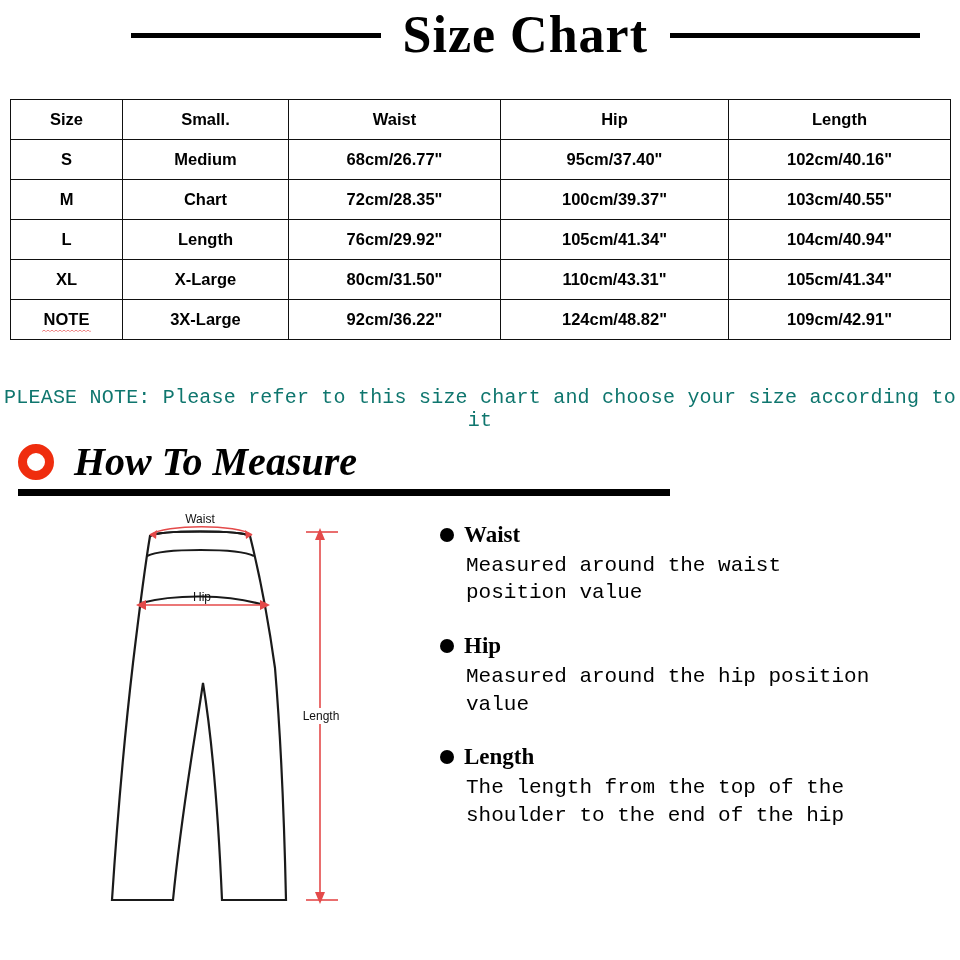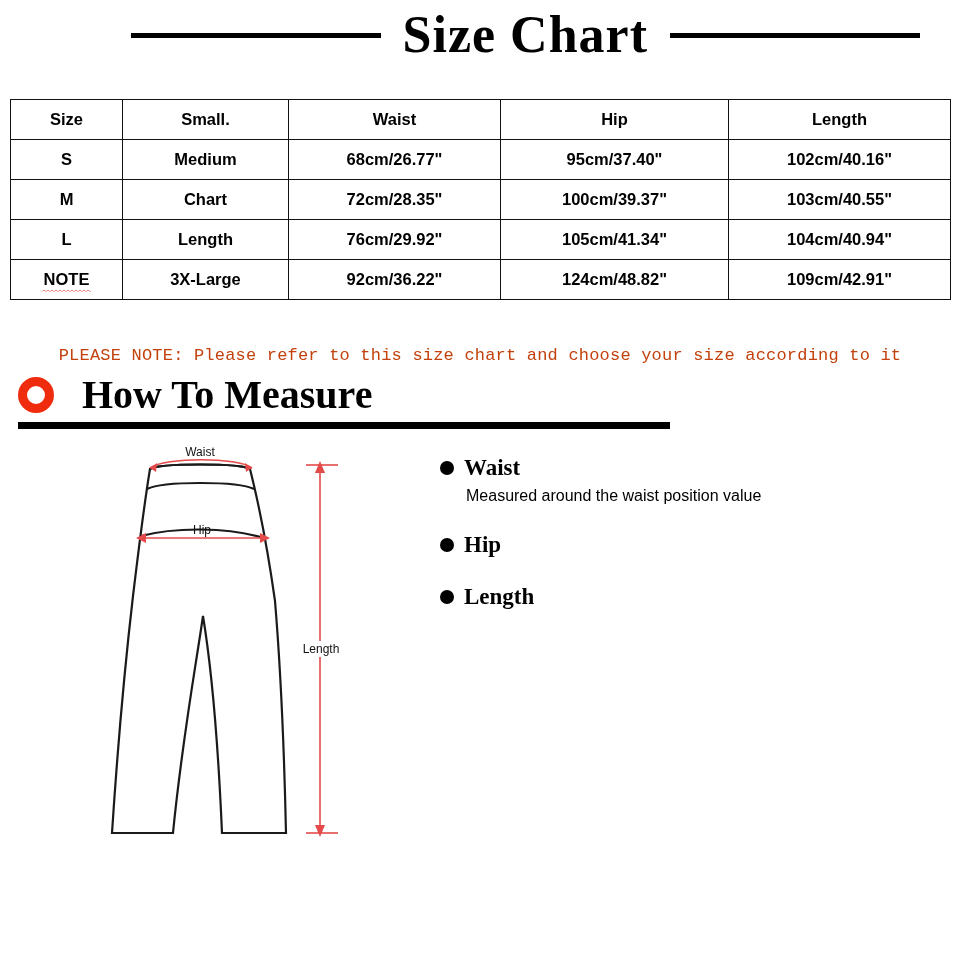--- a/index.html
+++ b/index.html
@@ -83,35 +83,36 @@
       radial-gradient(circle at 2px 4px, transparent 2px, #e03434 2.3px, transparent 3px);
     background-size: 4px 5px;
     background-repeat: repeat-x;
     opacity: .95;
   }
 
   
   .note {
     margin: 46px 0 0 0;
     text-align: center;
-    color: #c2410c;
+    color: #0f766e;
     font-family: "Liberation Mono", monospace;
-    font-size: 17px;
+    font-size: 20px;
     letter-spacing: .2px;
   }
 
   
   .htm-block {
     margin: 10px 0 0 18px;
     width: 652px;
   }
   .htm-row {
     display: flex;
     align-items: center;
-    gap: 28px;
+    gap: 20px;
+    font-style: italic;
   }
   .htm-donut {
     width: 36px;
     height: 36px;
     border-radius: 50%;
     border: 9px solid #ef2d0e;
     box-sizing: border-box;
     flex: 0 0 auto;
   }
   .htm-title {
@@ -158,22 +159,22 @@
     border-radius: 50%;
     flex: 0 0 auto;
   }
   .def-term {
     font-family: "Liberation Serif", serif;
     font-size: 23px;
     font-weight: 700;
   }
   .def-desc {
     margin: 4px 0 0 26px;
-    font-family: Liberation Sans, sans-serif;
-    font-size: 16px;
+    font-family: Liberation Mono, monospace;
+    font-size: 21px;
     line-height: 1.32;
     max-width: 420px;
   }
 </style>
 </head>
 <body>
 
 <div class="title-row">
   <div class="title-rule"></div>
   <div class="title-text">Size Chart</div>
@@ -212,20 +213,27 @@
         <td>72cm/28.35"</td>
         <td>100cm/39.37"</td>
         <td>103cm/40.55"</td>
       </tr>
       <tr>
         <td>L</td>
         <td>Length</td>
         <td>76cm/29.92"</td>
         <td>105cm/41.34"</td>
         <td>104cm/40.94"</td>
+      </tr>
+      <tr>
+        <td>XL</td>
+        <td>X-Large</td>
+        <td>80cm/31.50"</td>
+        <td>110cm/43.31"</td>
+        <td>105cm/41.34"</td>
       </tr>
       <tr>
         <td><span class="squiggle">NOTE</span></td>
         <td>3X-Large</td>
         <td>92cm/36.22"</td>
         <td>124cm/48.82"</td>
         <td>109cm/42.91"</td>
       </tr>
     </tbody>
   </table>
@@ -298,23 +306,25 @@
         <span class="def-term">Waist</span>
       </div>
       <div class="def-desc">Measured around the waist position value</div>
     </div>
 
     <div class="def-item">
       <div class="def-head">
         <span class="bullet"></span>
         <span class="def-term">Hip</span>
       </div>
+      <div class="def-desc">Measured around the  hip position value</div>
     </div>
 
     <div class="def-item">
       <div class="def-head">
         <span class="bullet"></span>
         <span class="def-term">Length</span>
       </div>
+      <div class="def-desc">The length from the top of the shoulder to the end of the hip</div>
     </div>
 
   </div>
 </div>
 
 </body></html>

